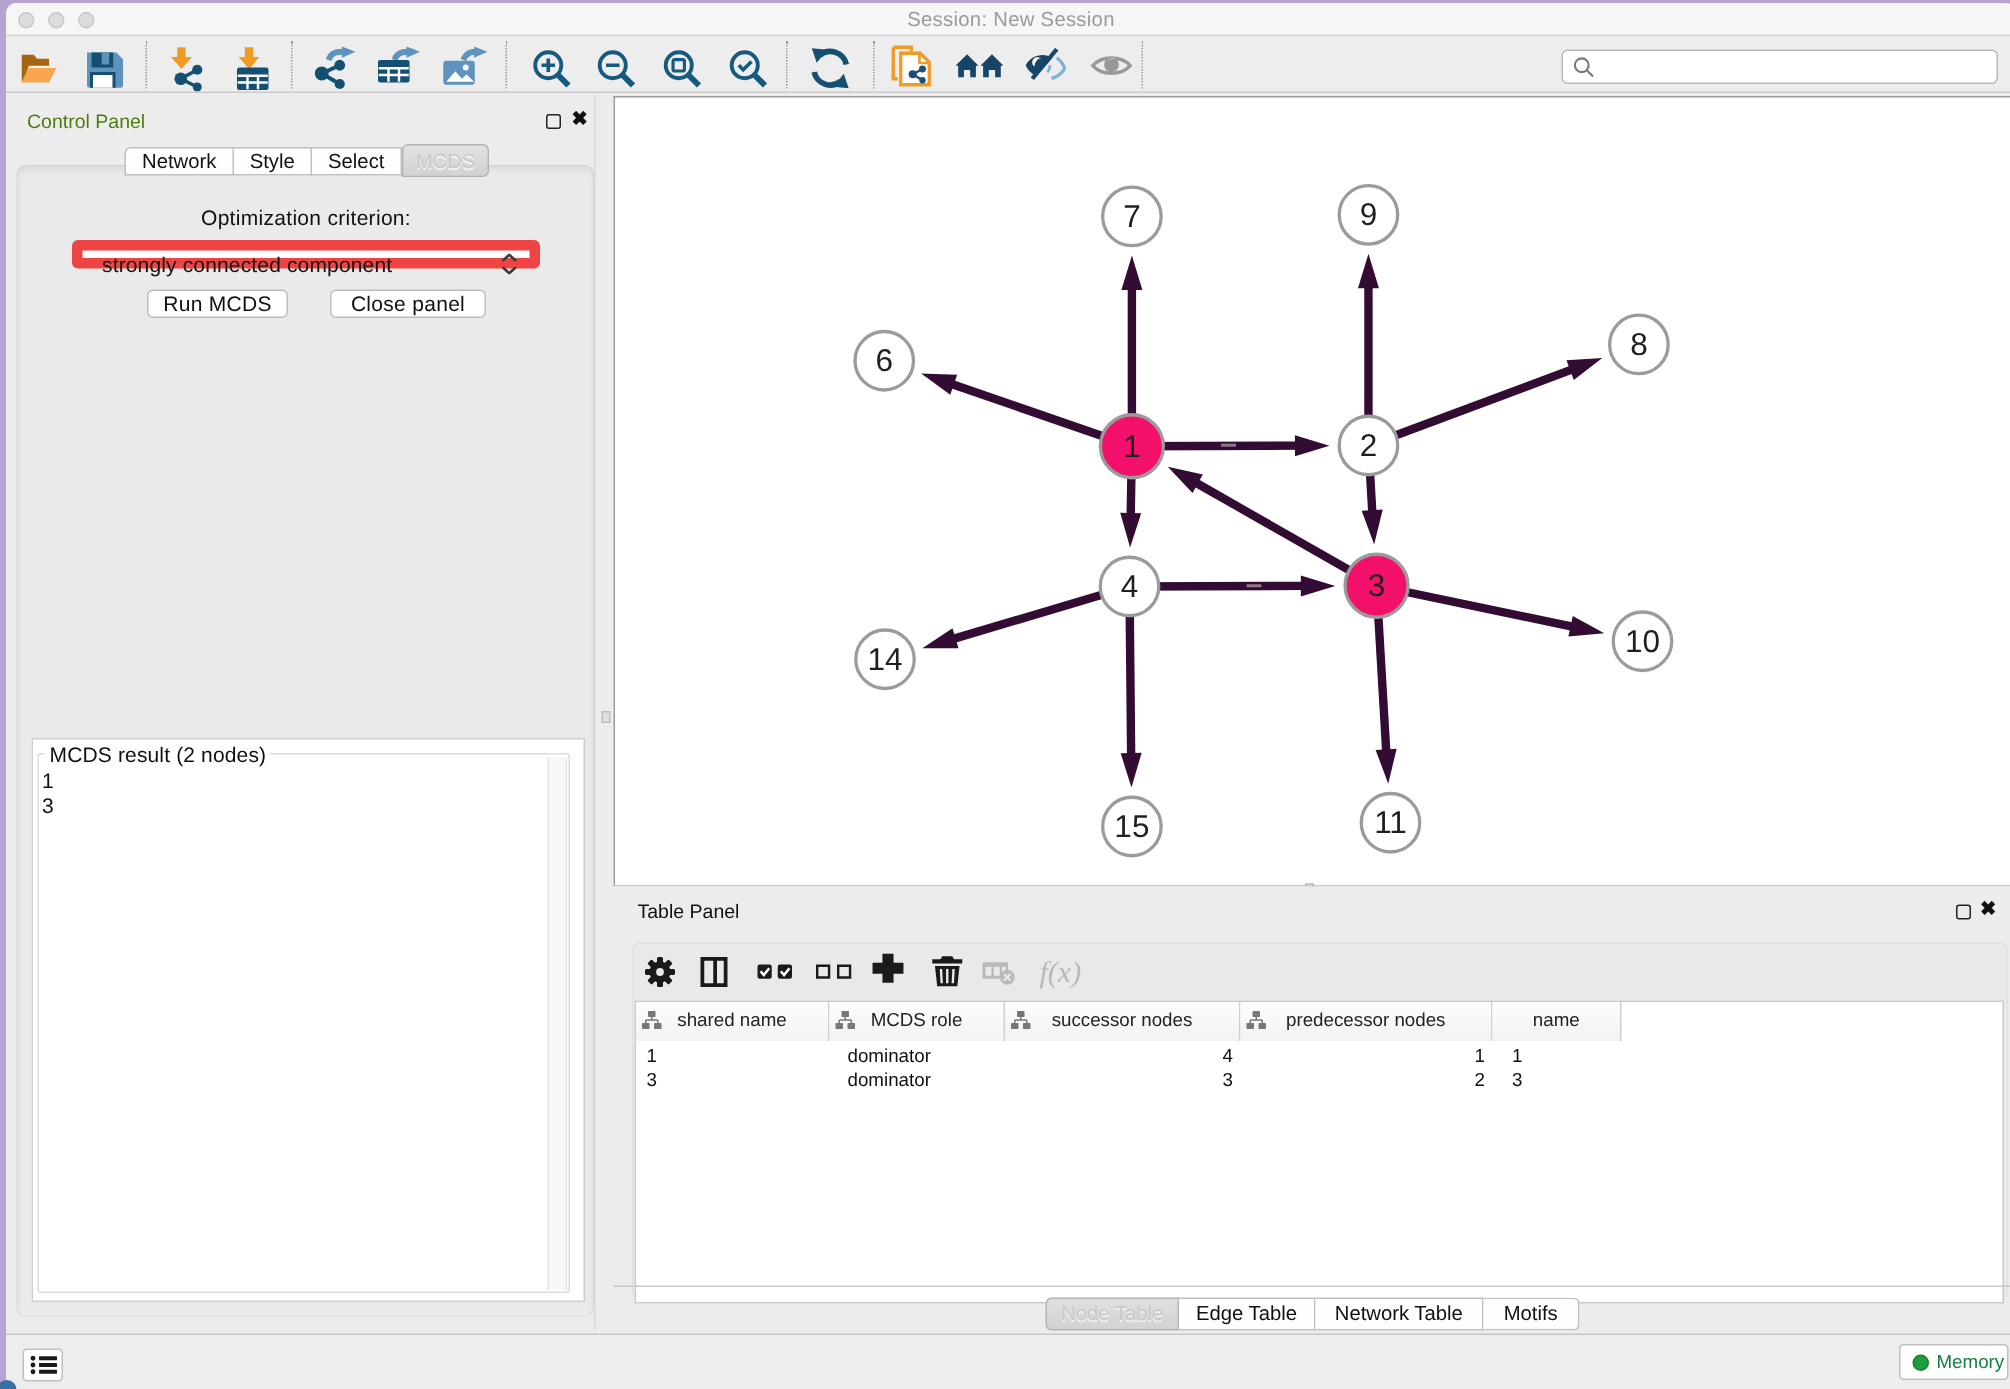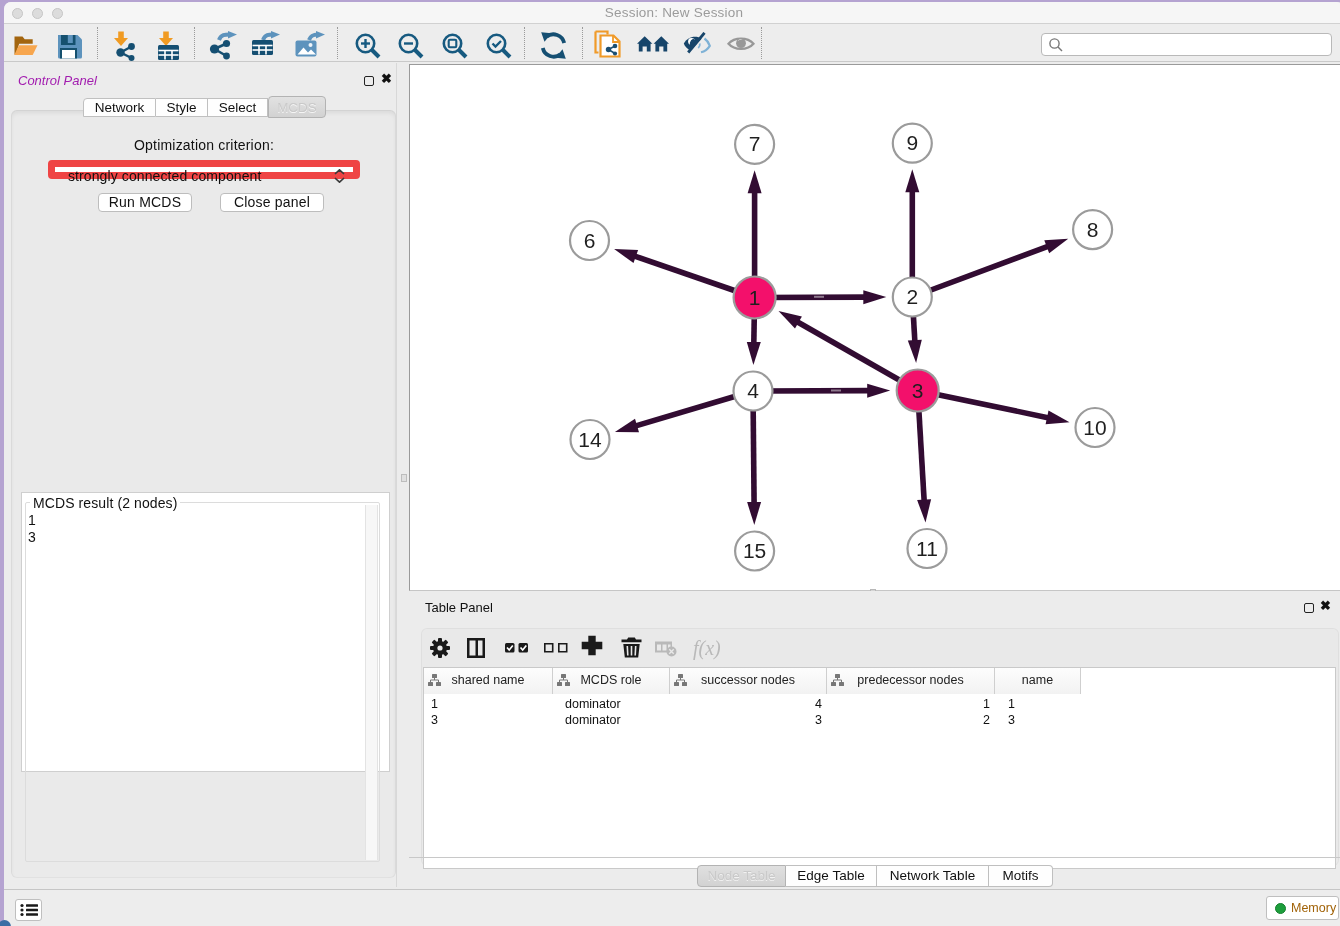--- a/index.html
+++ b/index.html
@@ -5,36 +5,36 @@
 #win{position:absolute;left:4px;top:2px;width:1340px;height:924px;background:#ececec;border-radius:7px 7px 0 0;}
 #titlebar{position:absolute;left:0;top:0;width:1340px;height:22px;background:#f6f6f6;border-bottom:1px solid #d1d1d1;border-radius:7px 7px 0 0;}
 .tl{position:absolute;top:5.5px;width:11px;height:11px;border-radius:50%;background:#dcdcdc;border:1px solid #c6c6c6;}
 #apptitle{position:absolute;top:3px;left:0;width:100%;text-align:center;font-size:13.5px;letter-spacing:0.2px;color:#9b9b9b;}
 #toolbar{position:absolute;left:0;top:22px;width:1340px;height:38px;background:#ededed;border-bottom:1px solid #c9c9c9;}
 .sep{position:absolute;top:3px;height:32px;width:0;border-left:1px dotted #9a9a9a;}
 .ticon{position:absolute;top:4px;}
 #search{position:absolute;left:1037px;top:9px;width:291px;height:23px;background:#fff;border:1px solid #b9b9b9;border-radius:4px;}
 
 #cp{position:absolute;left:0;top:61px;width:405px;height:826px;background:#ececec;}
-#cptitle{position:absolute;left:14px;top:10px;font-size:13px;color:#a21caf;font-style:italic;}
+#cptitle{position:absolute;left:14px;top:10px;font-size:13px;color:#4d7c0f;}
 .wbtn{position:absolute;width:10px;height:10px;border:1.7px solid #222;border-radius:2px;}
 .xbtn{position:absolute;font-size:13px;font-weight:bold;color:#111;}
 .tab{position:absolute;z-index:3;top:35px;height:19px;background:#fefefe;border:1px solid #c0c0c0;font-size:13.5px;color:#111;text-align:center;line-height:18px;}
 #tabpanel{position:absolute;z-index:0;left:7px;top:47px;width:385px;height:768px;background:#eaeaea;border-radius:6px;box-shadow:inset 0 3px 4px rgba(0,0,0,0.07), inset 0 0 0 1px rgba(0,0,0,0.035);}
 #optlabel{position:absolute;left:0;top:74px;width:400px;text-align:center;font-size:14px;letter-spacing:0.2px;color:#111;}
 #dropdown{position:absolute;left:44px;top:97px;width:312px;height:19px;background:#fff;border:7px solid #ef4444;border-radius:4px;font-size:14px;letter-spacing:0.1px;color:#111;line-height:18px;padding-left:13px;}
 .btn{position:absolute;top:130px;height:19px;background:#fff;border:1px solid #bdbdbd;border-radius:4px;font-size:14px;letter-spacing:0.2px;color:#111;text-align:center;line-height:17px;}
-#resultbox{position:absolute;left:17px;top:429px;width:369px;height:280px;background:#fff;border:1px solid #cfcfcf;}
+#resultbox{position:absolute;left:17px;top:429px;width:369px;height:376px;background:#fff;border:1px solid #cfcfcf;}
 #resultborder{position:absolute;left:3px;top:9px;width:355px;height:360px;border:1px solid #dcdcdc;border-radius:2px;}
 #resultlabel{position:absolute;left:8px;top:2px;background:#fff;padding:0 3px;font-size:14px;letter-spacing:0.1px;color:#111;}
 #rscroll{position:absolute;right:11px;top:12px;width:13px;height:355px;background:#f7f7f7;border-left:1px solid #e3e3e3;border-right:1px solid #e3e3e3;}
 
 #statusbar{position:absolute;left:0;top:887px;width:1340px;height:37px;background:#ededed;border-top:1px solid #c6c6c6;}
 #listbtn{position:absolute;left:11px;top:9px;width:27px;height:22px;background:#fff;border:1px solid #bfbfbf;border-radius:3px;}
-#membtn{position:absolute;left:1262px;top:6px;width:73px;height:24px;background:#fff;border:1px solid #bfbfbf;border-radius:3px;font-size:12.5px;color:#a16207;line-height:22px;padding-left:24px;}
+#membtn{position:absolute;left:1262px;top:6px;width:73px;height:24px;background:#fff;border:1px solid #bfbfbf;border-radius:3px;font-size:12.5px;color:#15803d;line-height:22px;padding-left:24px;}
 #memdot{position:absolute;left:8px;top:6px;width:11px;height:11px;border-radius:50%;background:#1d9e3c;border:1px solid #13802d;}
 
 #netframe{position:absolute;left:405px;top:62px;width:935px;height:527px;background:#fff;border:1px solid #9a9a9a;border-right:none;border-bottom:1px solid #c6c6c6;}
 #nettitle{position:absolute;left:0;top:0;width:100%;height:22px;background:linear-gradient(#f6f6f6,#dedede);border-bottom:1px solid #ababab;}
 .mac{position:absolute;top:3.5px;width:13px;height:13px;border-radius:50%;}
 #netname{position:absolute;top:3.5px;left:0;width:100%;text-align:center;font-size:13px;font-weight:bold;color:#111;}
 
 #tp{position:absolute;left:405px;top:589px;width:935px;height:296px;background:#ececec;}
 #tptitle{position:absolute;left:16px;top:9px;font-size:13px;color:#111;}
 #tpanel{position:absolute;left:12px;top:37px;width:918px;height:238px;background:#e9e9e9;border-radius:6px;box-shadow:inset 0 0 0 1px rgba(0,0,0,0.04);}

